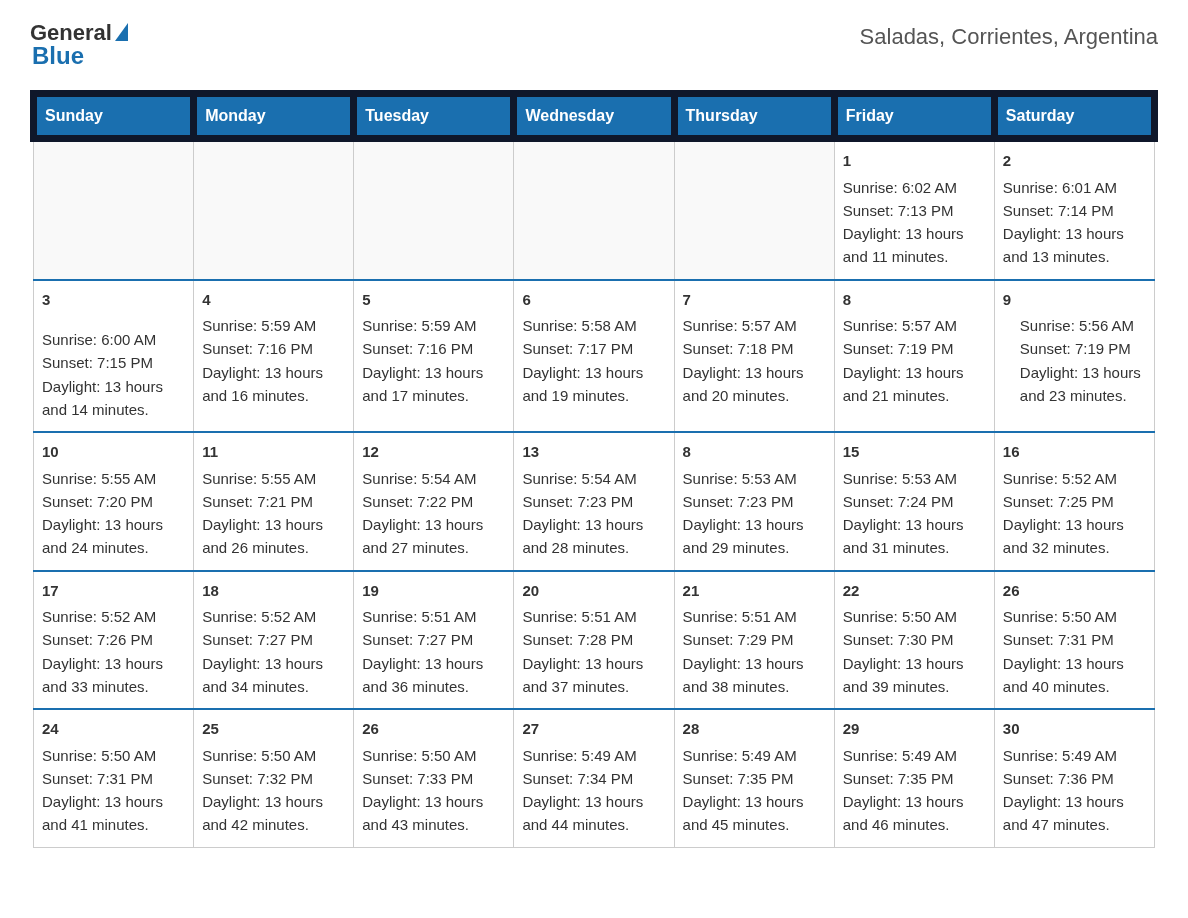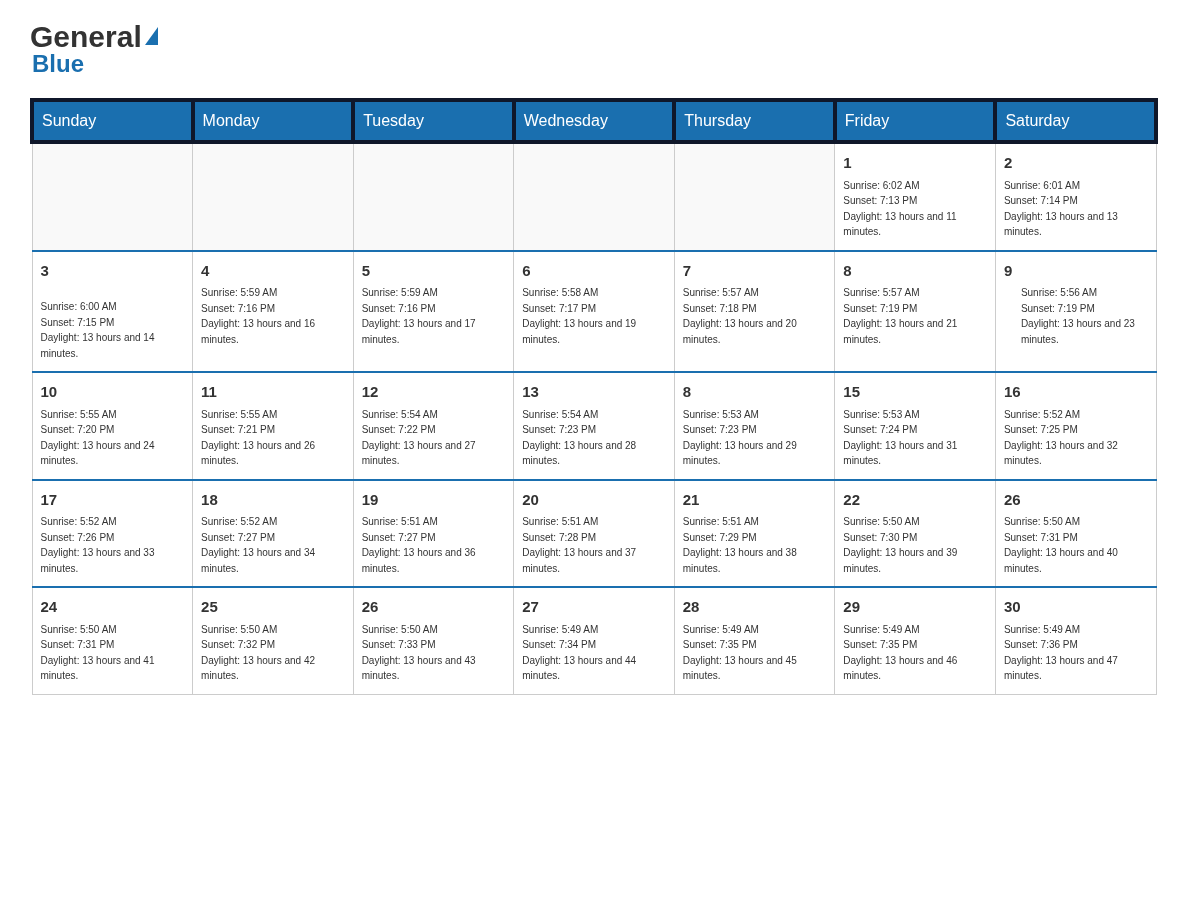--- a/index.html
+++ b/index.html
@@ -38,24 +38,24 @@
     }
     .calendar {
       width: 100%;
       border-collapse: collapse;
       border: 1px solid #aaa;
     }
     .calendar th {
       background-color: #1a6faf;
       color: #fff;
       font-size: 16px;
-      font-weight: normal;
+      font-weight: bold;
       padding: 10px 8px;
       text-align: left;
-      border: 4px solid #0f172a;
+      border: 7px solid #0f172a;
     }
     .calendar td {
       vertical-align: top;
       padding: 8px 8px 10px 8px;
       border: 1px solid #ccc;
       width: calc(100% / 7);
       font-size: 13.5px;
       color: #333;
       line-height: 1.5;
       min-height: 110px;
@@ -64,44 +64,45 @@
       border-top: 2px solid #1a6faf;
     }
     .day-number {
       font-size: 15px;
       font-weight: bold;
       color: #333;
       display: block;
       margin-bottom: 3px;
     }
     .day-info {
-      font-size: 10px;
+      font-size: 15px;
       color: #333;
       line-height: 1.55;
     }
     .empty-cell {
       background: #f9f9f9;
     }
     .logo-row {
       display: flex;
       align-items: center;
     }
   </style>
 </head>
 <body>
 
 <div class="header">
   <div class="logo">
     <div class="logo-row">
-      <span style="font-size:30px;font-weight:bold;color:#333;">General</span>
+      <span style="font-size:22px;font-weight:bold;color:#333;">General</span>
       <span style="display:inline-block;width:0;height:0;border-left:13px solid transparent;border-bottom:18px solid #1a6faf;margin-left:3px;margin-bottom:2px;"></span>
     </div>
     <span style="font-size:24px;font-weight:bold;color:#1a6faf;margin-top:-4px;margin-left:2px;">Blue</span>
   </div>
   <div class="title-section">
+    <div class="location-title">Saladas, Corrientes, Argentina</div>
   </div>
 </div>
 
 <table class="calendar">
   <thead>
     <tr>
     <th>Sunday</th>
         <th>Monday</th>
         <th>Tuesday</th>
         <th>Wednesday</th>

